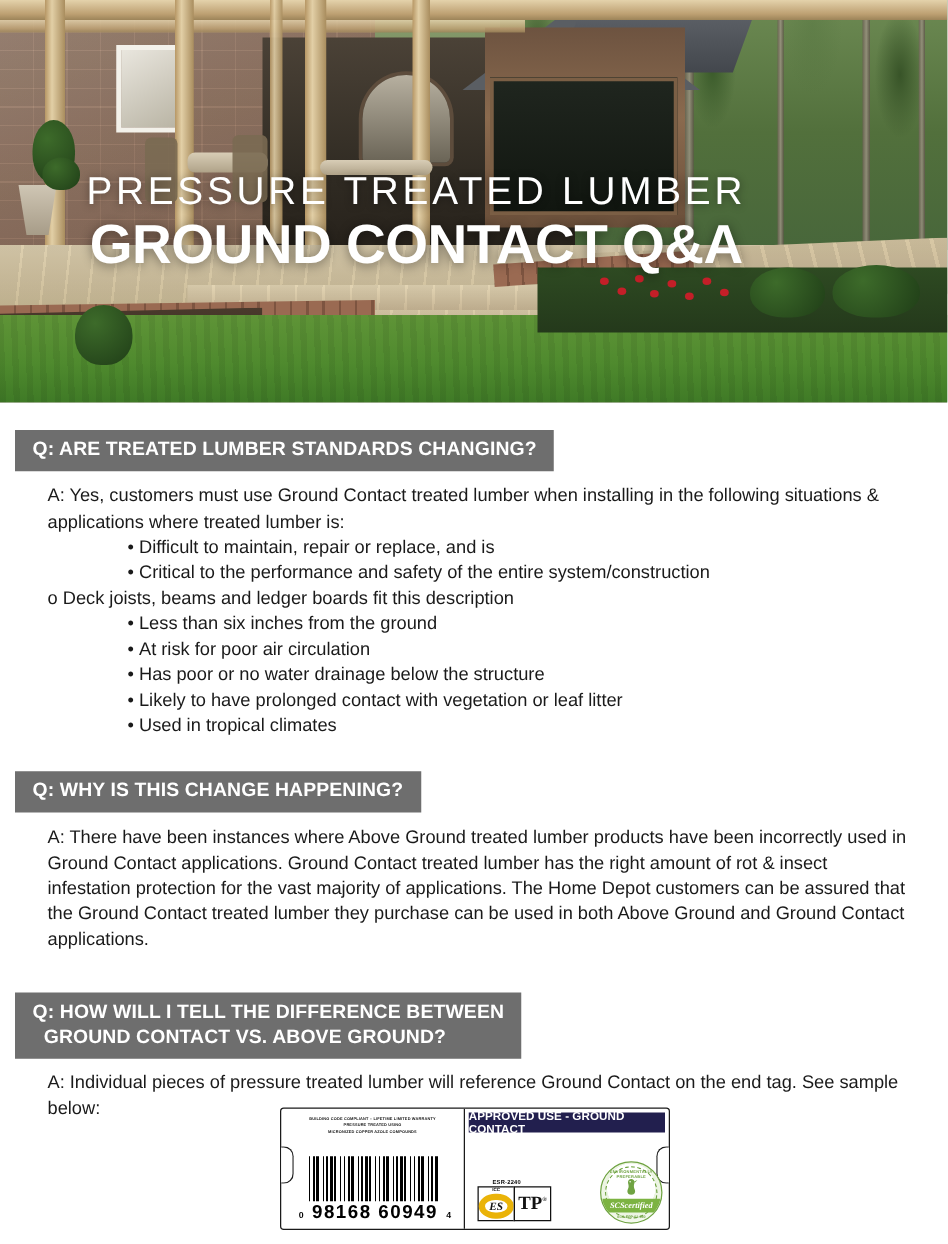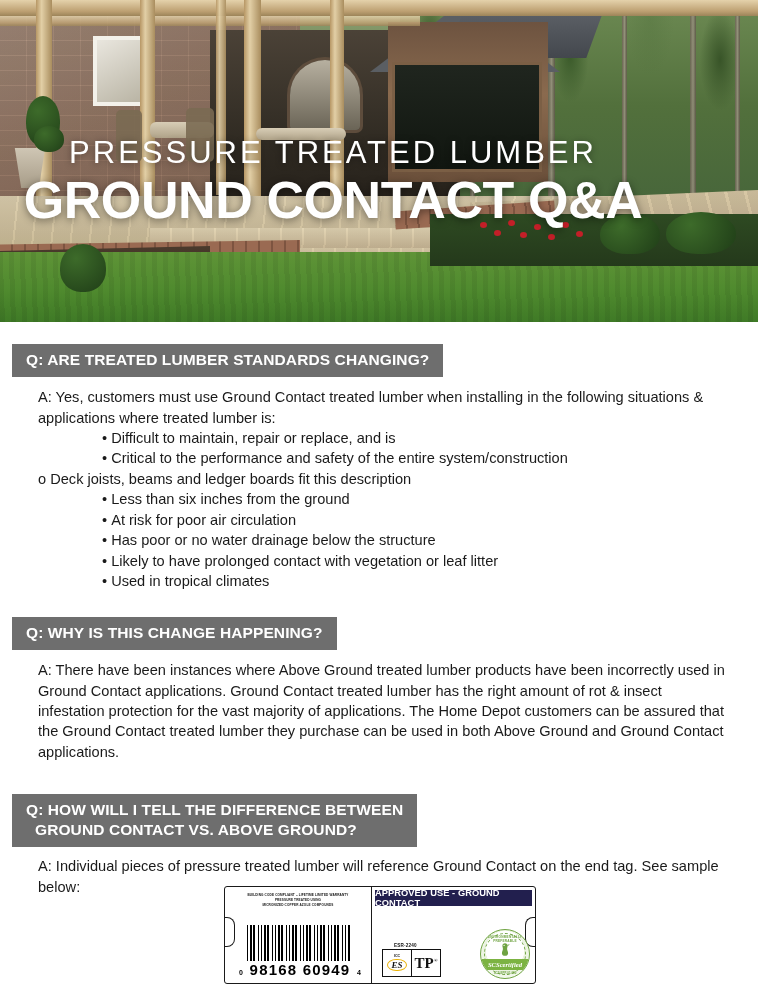--- a/index.html
+++ b/index.html
@@ -134,21 +134,21 @@
   .hero-title-wrap{
     position:absolute;left:0;top:116px;width:666px;text-align:center;
     pointer-events:none;
     margin-top:21px;
   }
   .hero-kicker{
     font-size:31px;letter-spacing:3.0px;color:#ffffff;font-weight:400;
     text-shadow:0 1px 7px rgba(0,0,0,.42);line-height:1;
   }
   .hero-main{
-    font-size:52px;letter-spacing:-0.4px;color:#ffffff;font-weight:bold;
+    font-size:44px;letter-spacing:-0.4px;color:#ffffff;font-weight:bold;
     text-shadow:0 2px 9px rgba(0,0,0,.46);line-height:1.02;margin-top:6px;
   }
 
   
   .content{position:absolute;left:0;top:322px;width:758px;}
 
   .qbar{
     display:inline-block;
     background:#6e6e6e;color:#ffffff;
     font-size:15.5px;font-weight:bold;letter-spacing:.1px;
@@ -223,21 +223,21 @@
 
   .esr{position:absolute;left:22px;top:56px;font-size:4.6px;font-weight:bold;color:#111;letter-spacing:.2px;}
   .icc-box{
     position:absolute;left:10px;top:62px;width:28px;height:26px;
     border:1.3px solid #111;display:flex;flex-direction:column;
     align-items:center;justify-content:center;background:#fff;
   }
   .icc-top{font-size:3.6px;font-weight:bold;color:#111;line-height:1;}
   .icc-es{
     font-family:"Liberation Serif","DejaVu Serif",serif;font-size:9px;font-style:italic;
-    font-weight:bold;color:#111;border:1px solid #eab308;border-radius:50%;
+    font-weight:bold;color:#111;border:5px solid #eab308;border-radius:50%;
     padding:0 3px;line-height:1.15;margin-top:.5px;
   }
   .tp-box{
     position:absolute;left:39px;top:62px;width:28px;height:26px;
     border:1.3px solid #111;display:flex;align-items:center;justify-content:center;background:#fff;
   }
   .tp-txt{font-family:"Liberation Serif","DejaVu Serif",serif;font-size:15px;font-weight:bold;color:#111;line-height:1;}
   .tp-txt sup{font-size:5px;}
 
   .scs{

